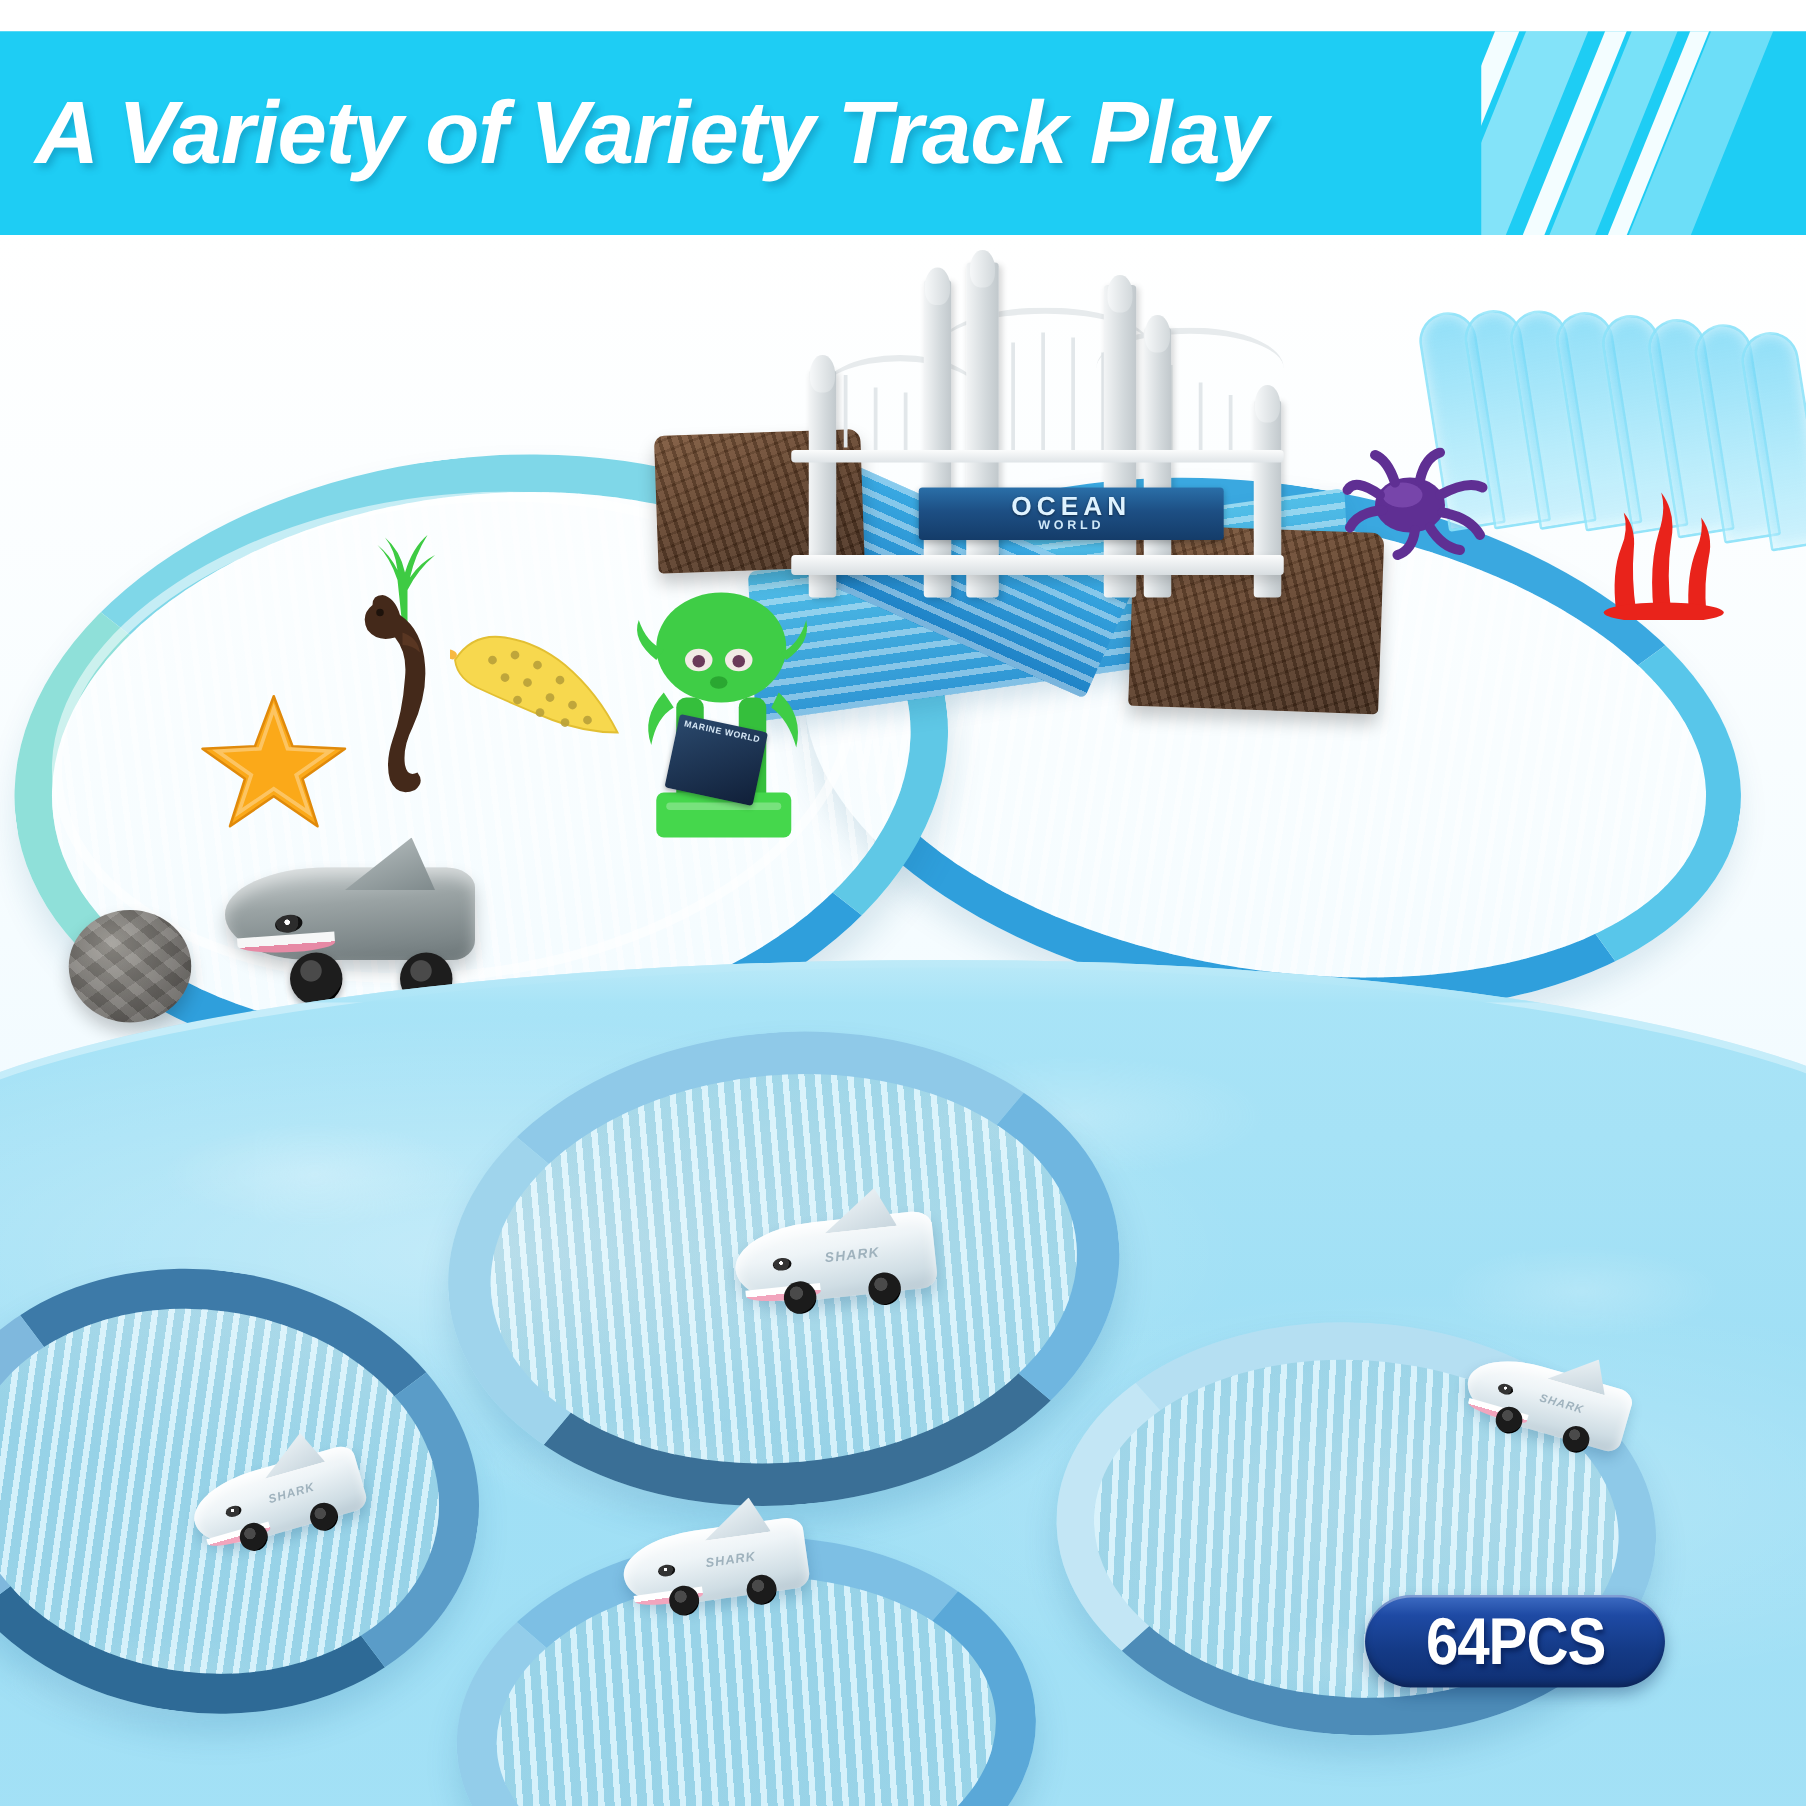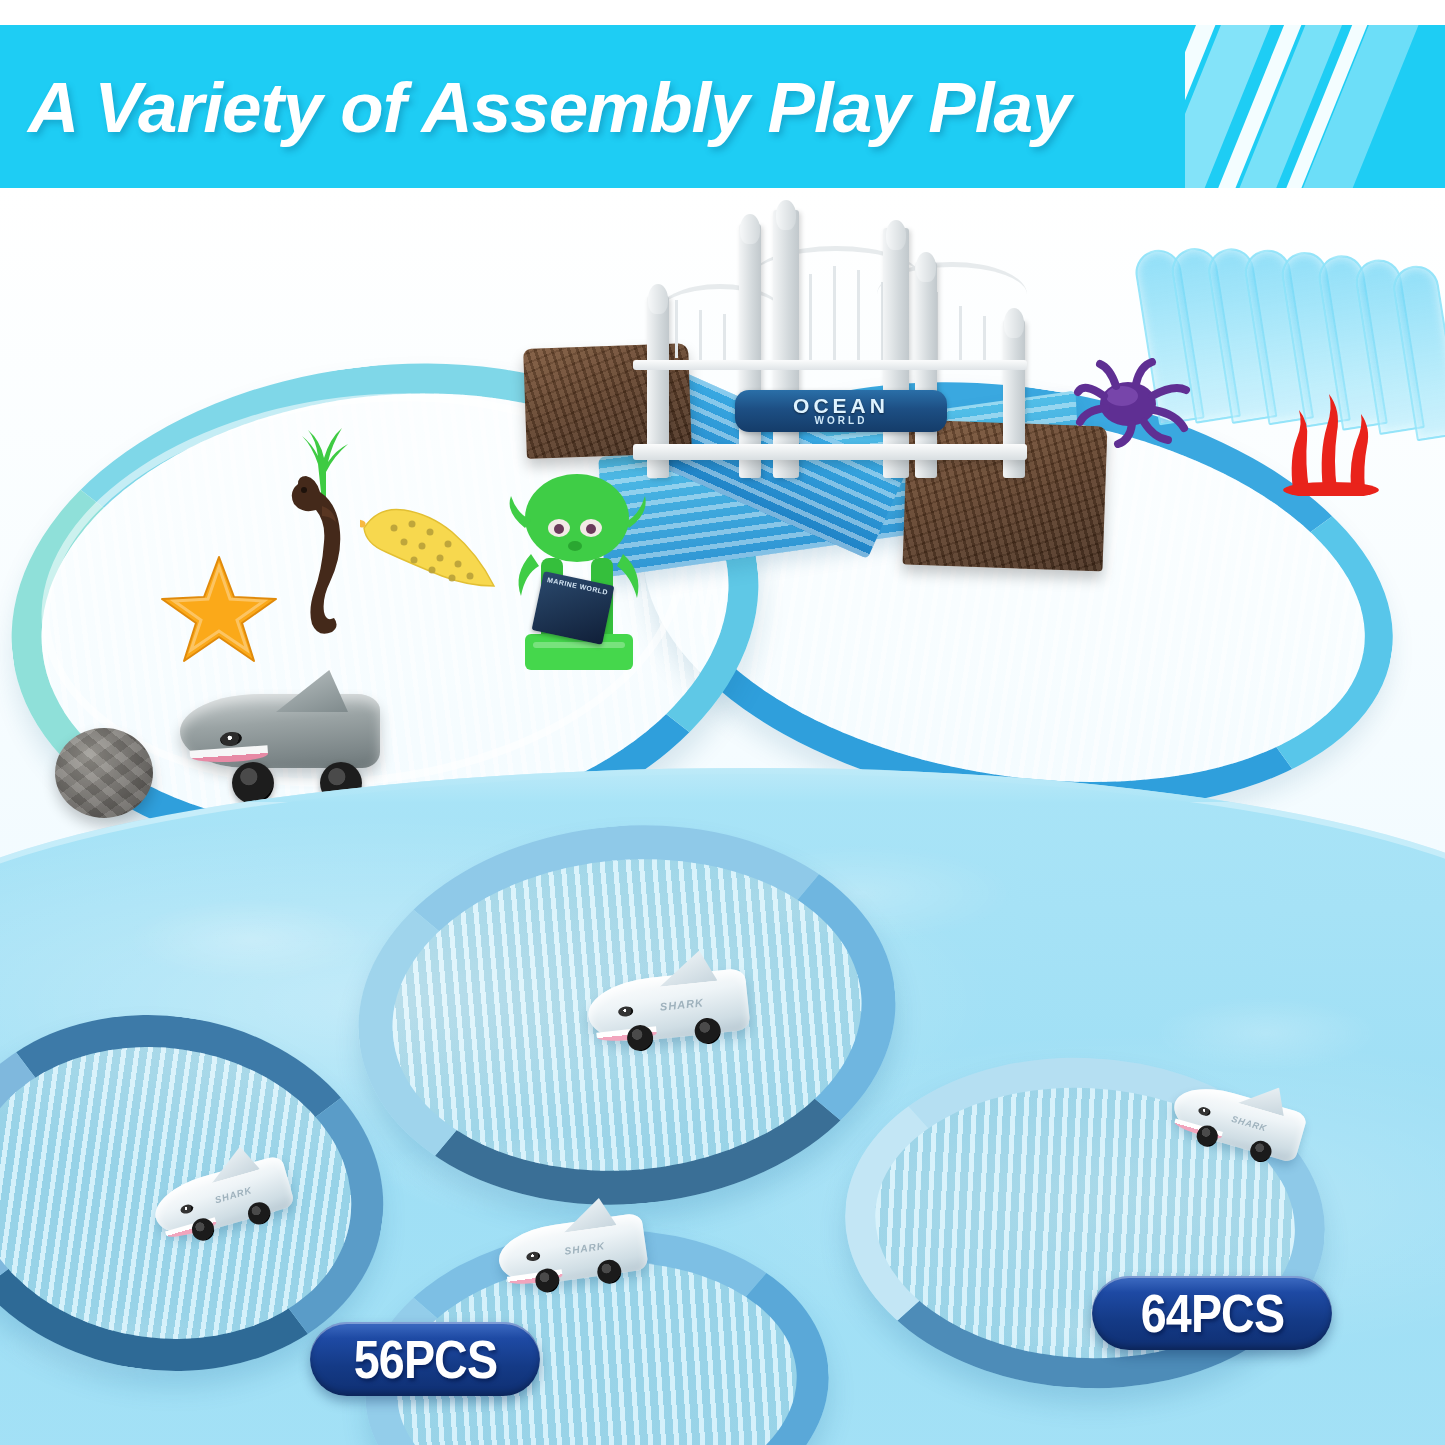--- a/index.html
+++ b/index.html
@@ -136,23 +136,23 @@
     background:linear-gradient(180deg,#fbfcfc,#dfe4e7);border-radius:3px;
   }
   .cable{
     position:absolute;border-top:5px solid #e7ebed;border-radius:50%;
     height:60px;border-left:none;border-right:none;border-bottom:none;
   }
   .hanger{
     position:absolute;width:3px;background:#e2e7ea;
   }
   .ocean-sign{
-    position:absolute;left:120px;bottom:86px;width:212px;height:42px;
+    position:absolute;left:120px;bottom:86px;width:244px;height:42px;
     background:linear-gradient(180deg,#2a6fa8,#1d4f84 45%,#143c69);
-    border-radius:14px;overflow:hidden;
+    border-radius:3px;overflow:hidden;
     box-shadow:0 2px 5px rgba(0,0,0,.25);
     display:flex;flex-direction:column;align-items:center;justify-content:center;
   }
   .ocean-sign .t1{
     color:#dff3ff;font-size:21px;font-weight:bold;letter-spacing:4px;
     text-shadow:0 1px 2px rgba(0,0,0,.5);line-height:19px;
   }
   .ocean-sign .t2{
     color:#cfe8f8;font-size:10px;font-weight:bold;letter-spacing:3px;
     line-height:11px;
@@ -364,21 +364,21 @@
 
   <div class="banner">
     <div class="banner-stripes">
       <div class="stripe s1"></div>
       <div class="stripe s2"></div>
       <div class="stripe s3"></div>
       <div class="stripe s4"></div>
       <div class="stripe s5"></div>
       <div class="stripe s6"></div>
     </div>
-    <div class="banner-title">A Variety of Assembly Play Play</div>
+    <div class="banner-title">A Variety of Variety Track Play</div>
   </div>
 
   <div class="scene-top">
 
     <div class="track-right">
         <div class="ribs"></div>
       </div>
 
     <div class="tunnel">
       <div class="tunnel-arch" style="left:0px;top:6px;"></div>
@@ -607,20 +607,17 @@
       <div class="b"></div>
         <div class="f"></div>
         <div class="m"></div>
         <div class="e"></div>
       <div class="label">SHARK</div>
       <div class="w" style="left:36px;"></div>
         <div class="w" style="left:104px;"></div>
     </div>
   </div>
 
-  <div class="pill pill-56">
-    <span>56PCS</span>
-  </div>
   <div class="pill pill-64">
     <span>64PCS</span>
   </div>
 
 </div>
 
 </body></html>

